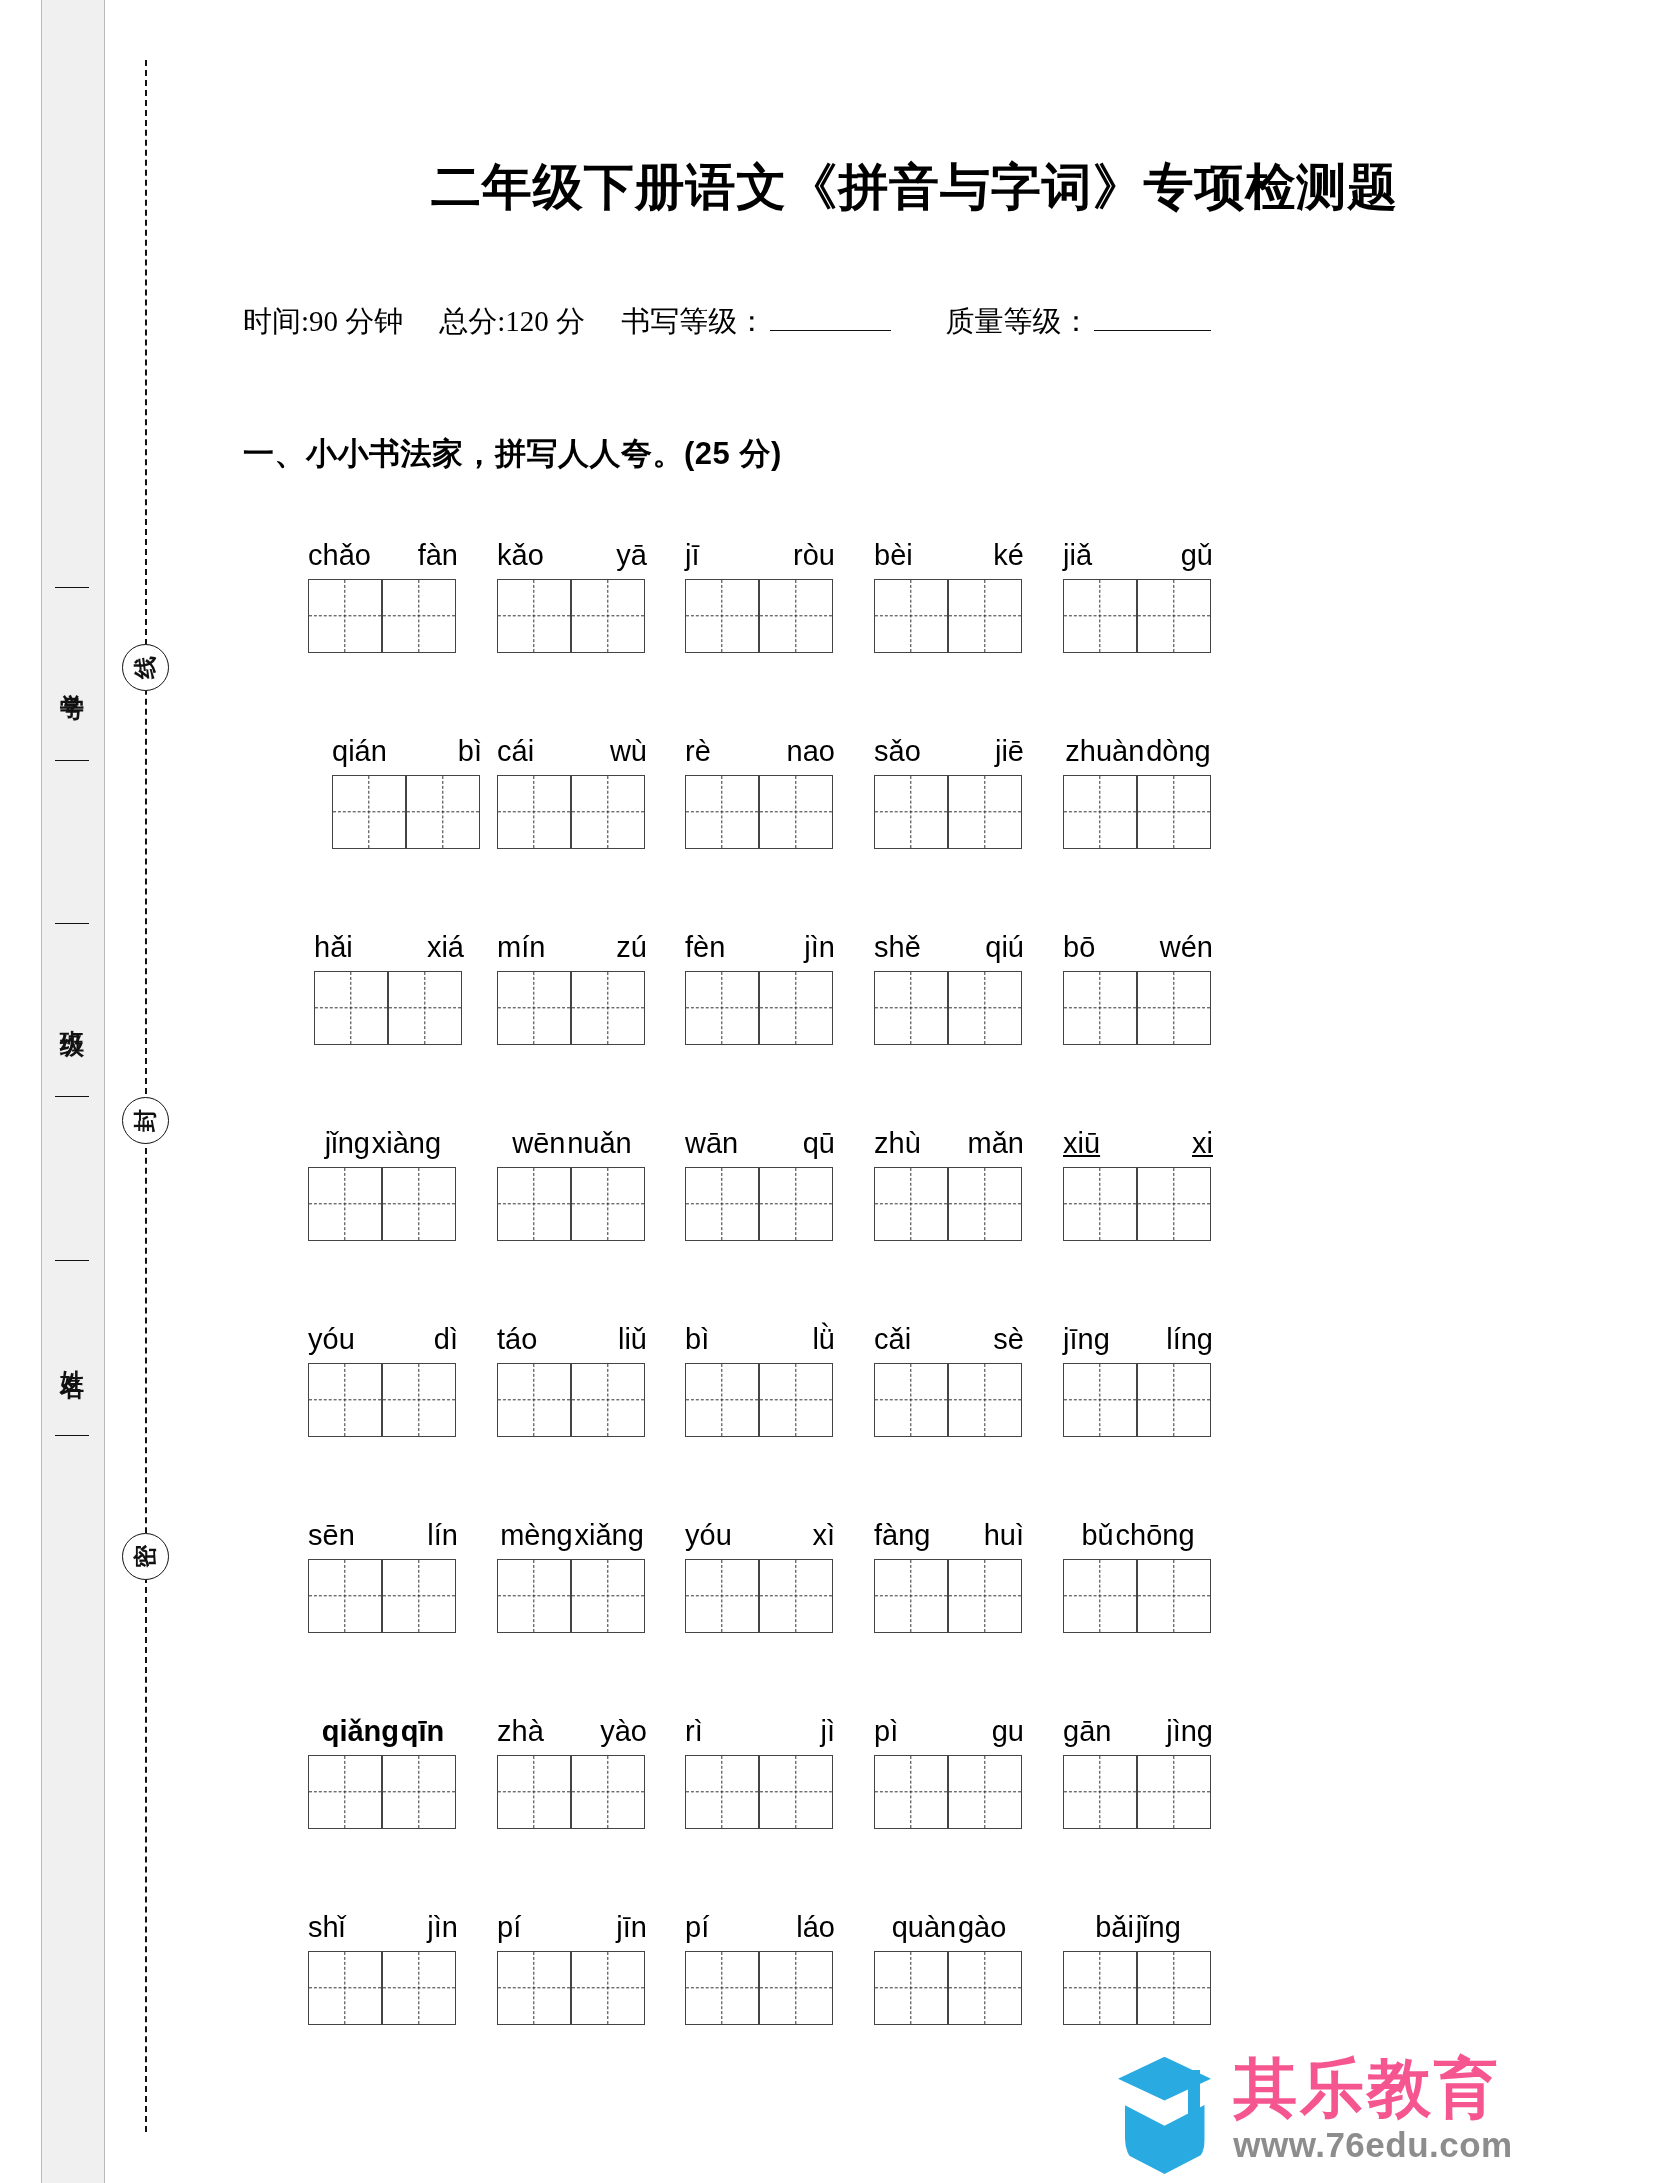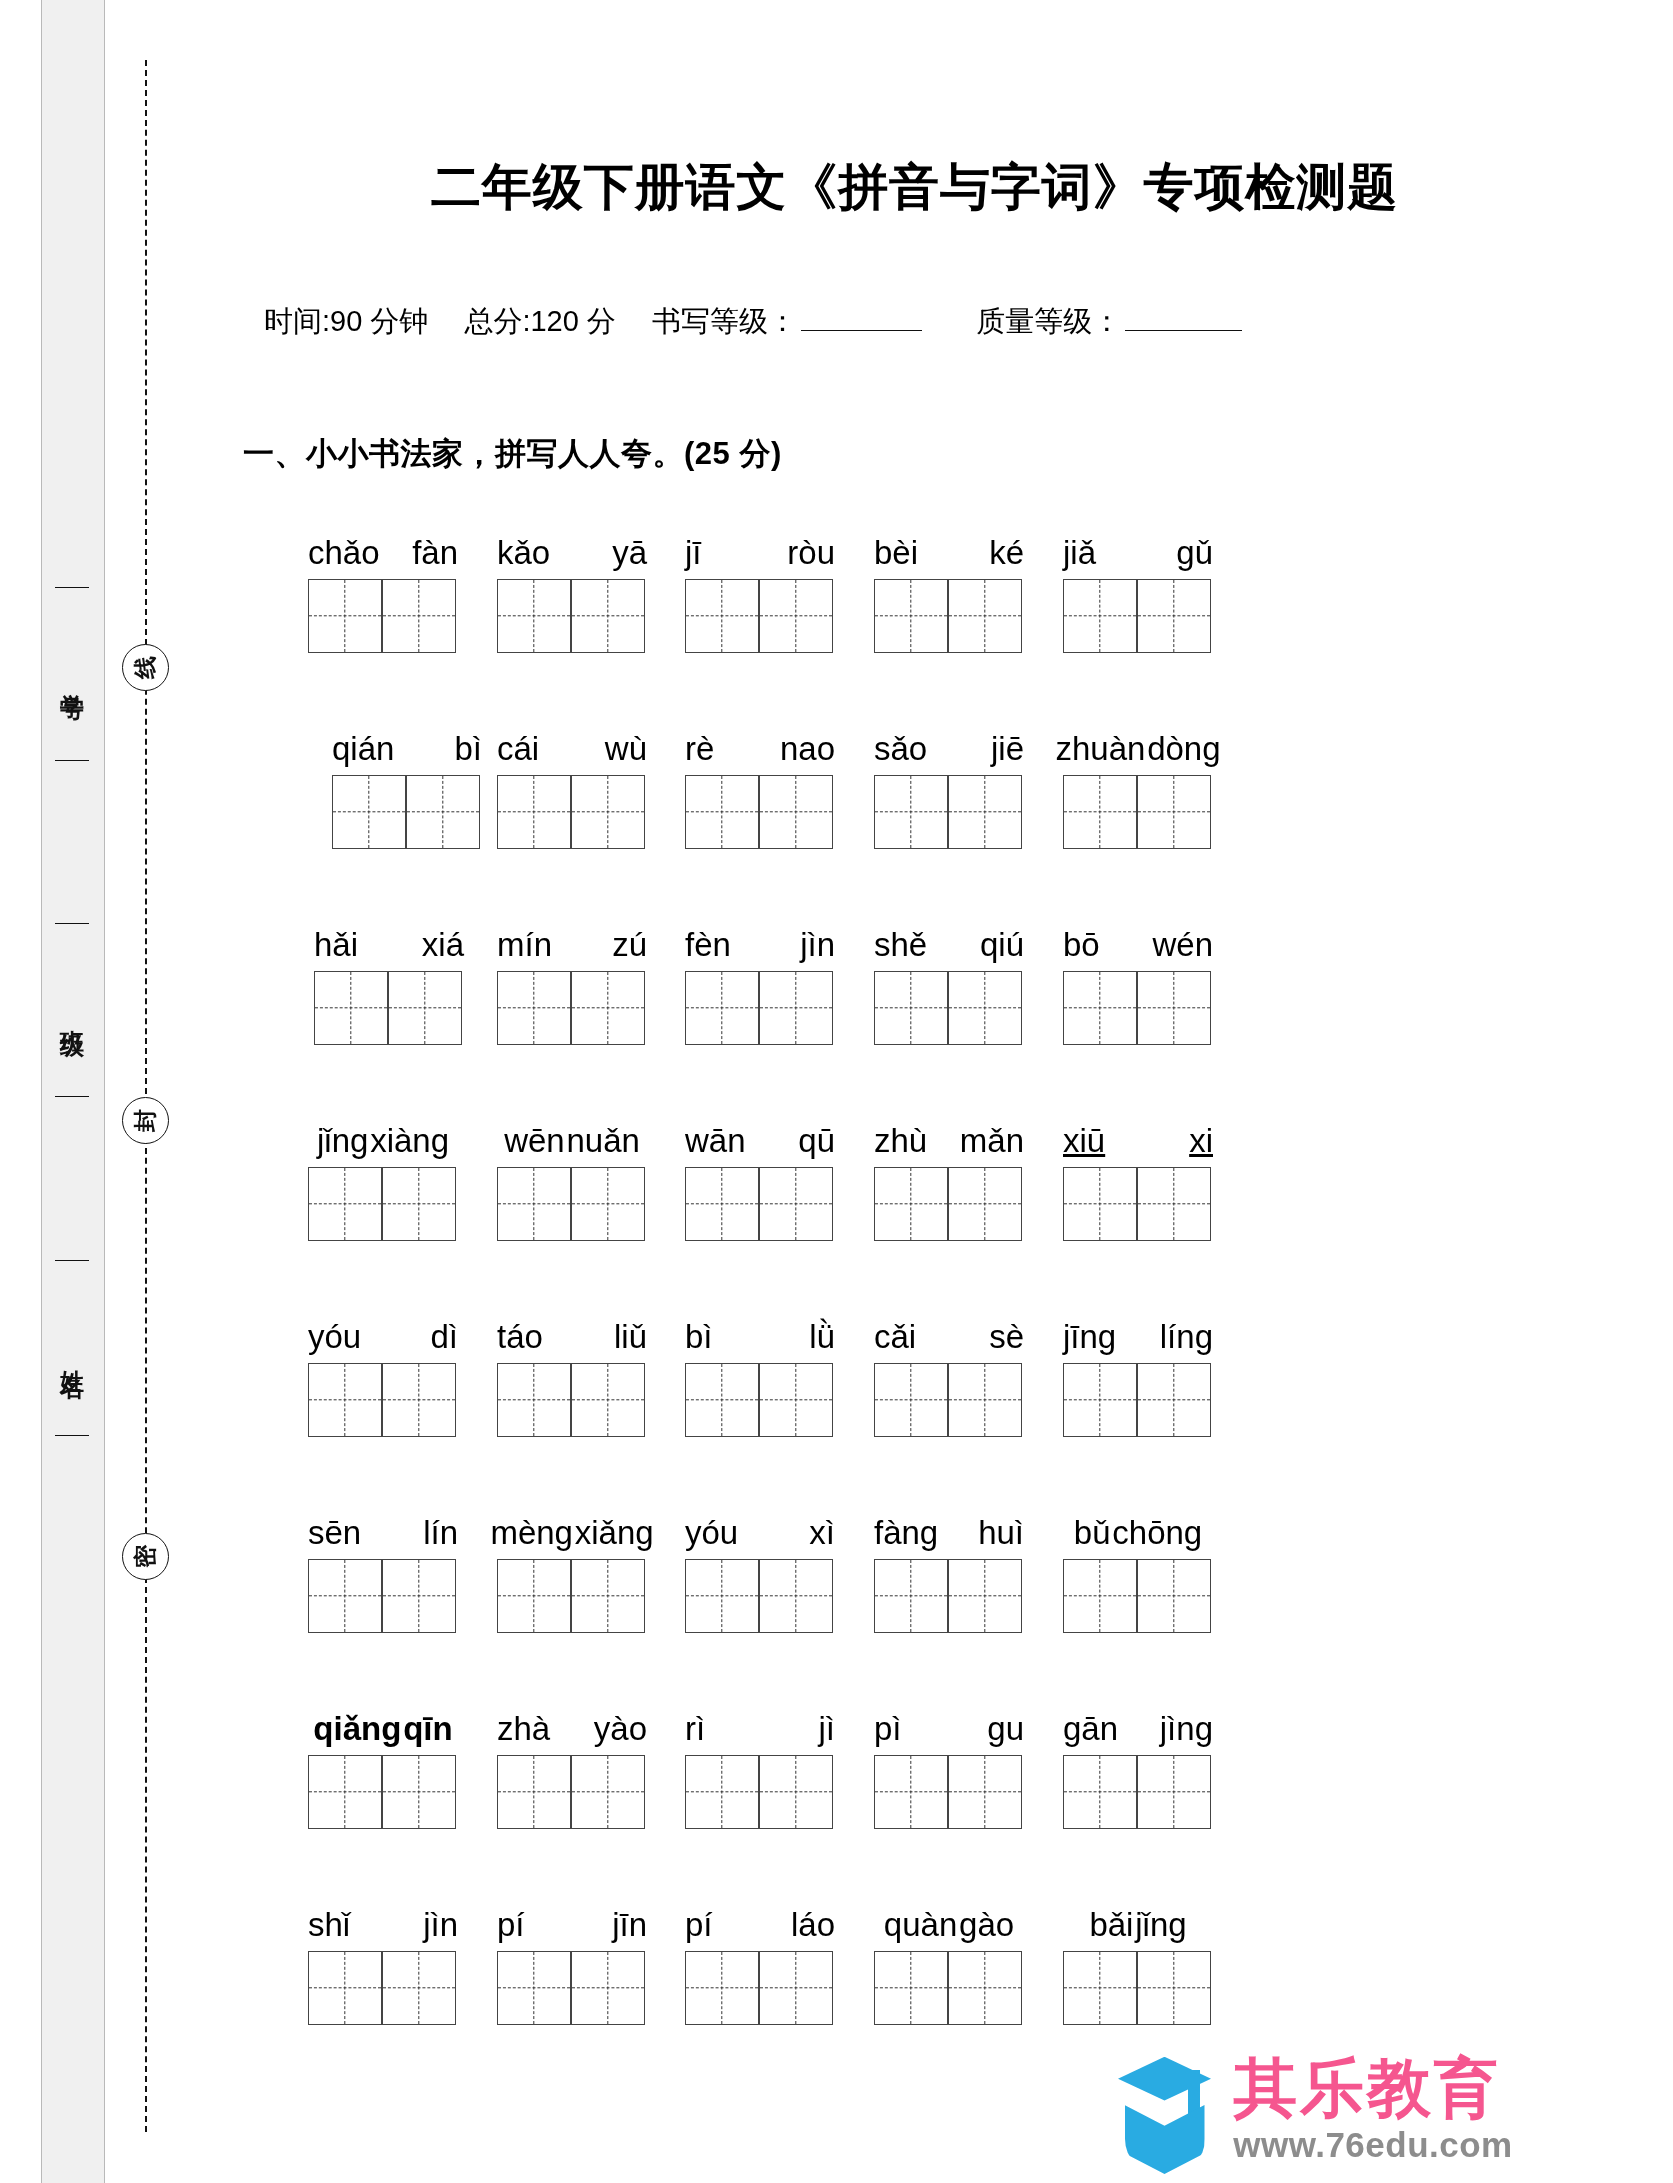--- a/index.html
+++ b/index.html
@@ -104,23 +104,22 @@
     white-space: nowrap;
   }
 
   #meta-row {
     position: absolute;
     left: 42px; top: 302px;
     width: 1353px;
     display: flex;
     align-items: baseline;
     font-size: 29px;
-    font-family: Liberation Sans, sans-serif;
+    font-family: Liberation Serif, serif;
     white-space: nowrap;
-    margin-left: 21px;
   }
   #meta-time { margin-right: 36px; }
   #meta-total { margin-right: 36px; }
   #meta-writing-label { }
   .blank-line {
     display: inline-block;
     width: 121px;
     border-bottom: 1.9px solid #111;
     margin: 0 3.7px;
     vertical-align: bottom;
@@ -153,21 +152,21 @@
     position: absolute;
     top: 0;
   }
   .pinyin-line {
     height: 45px;
     display: flex;
     align-items: flex-end;
     justify-content: center;
     gap: 0px;
     font-family: "Liberation Sans", sans-serif;
-    font-size: 33px;
+    font-size: 29px;
     letter-spacing: 0px;
     white-space: nowrap;
     padding-bottom: 1.9px;
   }
   .syl {
     display: inline-block;
     text-align: center;
   }
   .pinyin-line.spread { justify-content: space-between; }
   .pinyin-line.tight { justify-content: center; }

